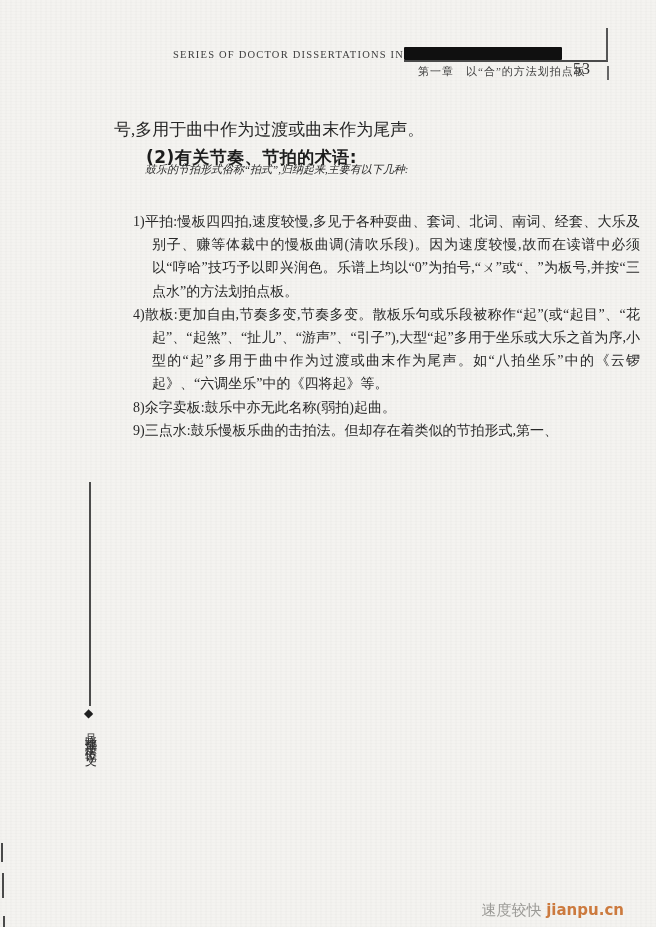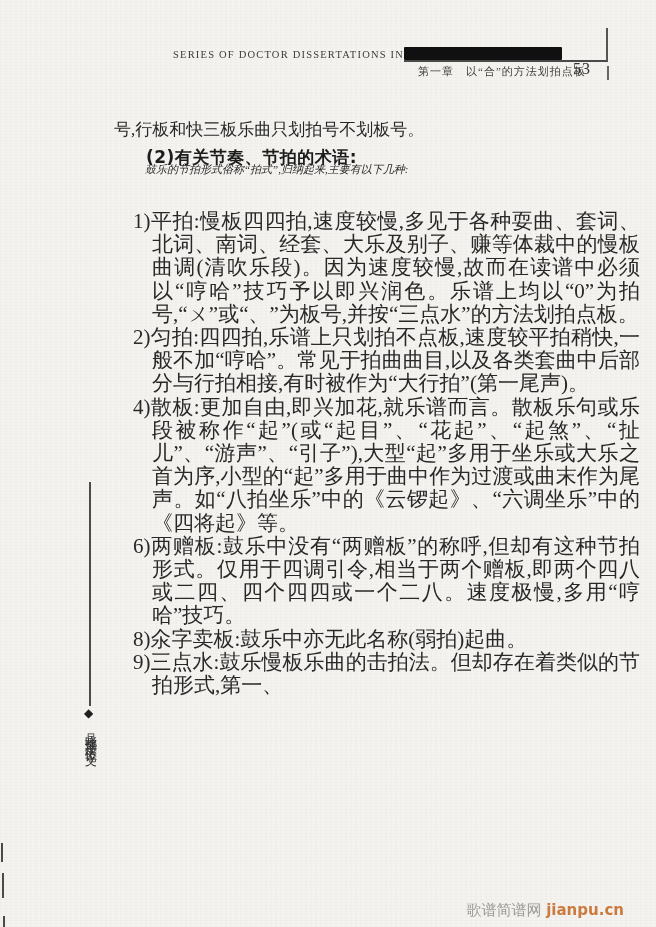--- a/index.html
+++ b/index.html
@@ -69,21 +69,21 @@
     color:#1c1c1c;white-space:nowrap;
   }
   .section-intro{
     position:absolute;left:145px;top:162px;
     font-size:11px;white-space:nowrap;color:#282828;font-style:italic;
   }
   .term-list{
     position:absolute;left:133px;top:210px;width:507px;
   }
   .list-item{
-    font-size:21px;line-height:23.2px;
+    font-size:14px;line-height:23.2px;
     text-align:justify;word-break:break-all;
     padding-left:19px;text-indent:-19px;
     color:#282828;
   }
   .item-number{display:inline;}
   
   .watermark{
     position:absolute;right:32px;top:901px;
     font-size:15px;white-space:nowrap;
     font-family:"DejaVu Sans","Liberation Sans",sans-serif;
@@ -106,35 +106,33 @@
   <div class="header-rule"></div>
   <div class="chapter-line">第一章　以“合”的方法划拍点板</div>
   <div class="page-number">53</div>
   <div class="corner-vline"></div>
   <div class="corner-vline-tick"></div>
 
   <div class="side-rule"></div>
   <div class="side-diamond">◆</div>
   <div class="side-caption">吴晓萍博士学位论文</div>
 
-  <div class="intro-line">号,行板和快三板乐曲只划拍号不划板号。</div>
+  <div class="intro-line">号,多用于曲中作为过渡或曲末作为尾声。</div>
   <div class="section-heading">(2)有关节奏、节拍的术语:</div>
   <div class="section-intro">鼓乐的节拍形式俗称“拍式”,归纳起来,主要有以下几种:</div>
 
   <div class="term-list">
     <div class="list-item"><span class="item-number">1)</span><span>平拍:慢板四四拍,速度较慢,多见于各种耍曲、套词、北词、南词、经套、大乐及别子、赚等体裁中的慢板曲调(清吹乐段)。因为速度较慢,故而在读谱中必须以“哼哈”技巧予以即兴润色。乐谱上均以“0”为拍号,“ㄨ”或“、”为板号,并按“三点水”的方法划拍点板。</span></div>
-    <div class="list-item"><span class="item-number">2)</span><span>匀拍:四四拍,乐谱上只划拍不点板,速度较平拍稍快,一般不加“哼哈”。常见于拍曲曲目,以及各类套曲中后部分与行拍相接,有时被作为“大行拍”(第一尾声)。</span></div>
-    <div class="list-item"><span class="item-number">4)</span><span>散板:更加自由,即兴加花,就乐谱而言。散板乐句或乐段被称作“起”(或“起目”、“花起”、“起煞”、“扯儿”、“游声”、“引子”),大型“起”多用于坐乐或大乐之首为序,小型的“起”多用于曲中作为过渡或曲末作为尾声。如“八拍坐乐”中的《云锣起》、“六调坐乐”中的《四将起》等。</span></div>
-    <div class="list-item"><span class="item-number">6)</span><span>两赠板:鼓乐中没有“两赠板”的称呼,但却有这种节拍形式。仅用于四调引令,相当于两个赠板,即两个四八或二四、四个四四或一个二八。速度极慢,多用“哼哈”技巧。</span></div>
+    <div class="list-item"><span class="item-number">4)</span><span>散板:更加自由,节奏多变,节奏多变。散板乐句或乐段被称作“起”(或“起目”、“花起”、“起煞”、“扯儿”、“游声”、“引子”),大型“起”多用于坐乐或大乐之首为序,小型的“起”多用于曲中作为过渡或曲末作为尾声。如“八拍坐乐”中的《云锣起》、“六调坐乐”中的《四将起》等。</span></div>
     <div class="list-item"><span class="item-number">8)</span><span>氽字卖板:鼓乐中亦无此名称(弱拍)起曲。</span></div>
     <div class="list-item"><span class="item-number">9)</span><span>三点水:鼓乐慢板乐曲的击拍法。但却存在着类似的节拍形式,第一、</span></div>
   </div>
 
   <div class="watermark">
-    <span class="site-name">歌谱简谱网</span>
+    <span class="site-name">速度较快</span>
     <span class="site-url">jianpu.cn</span>
   </div>
 
   <div class="artifact a1"></div>
   <div class="artifact a2"></div>
   <div class="artifact a3"></div>
 
 </div>
 
 </body></html>

